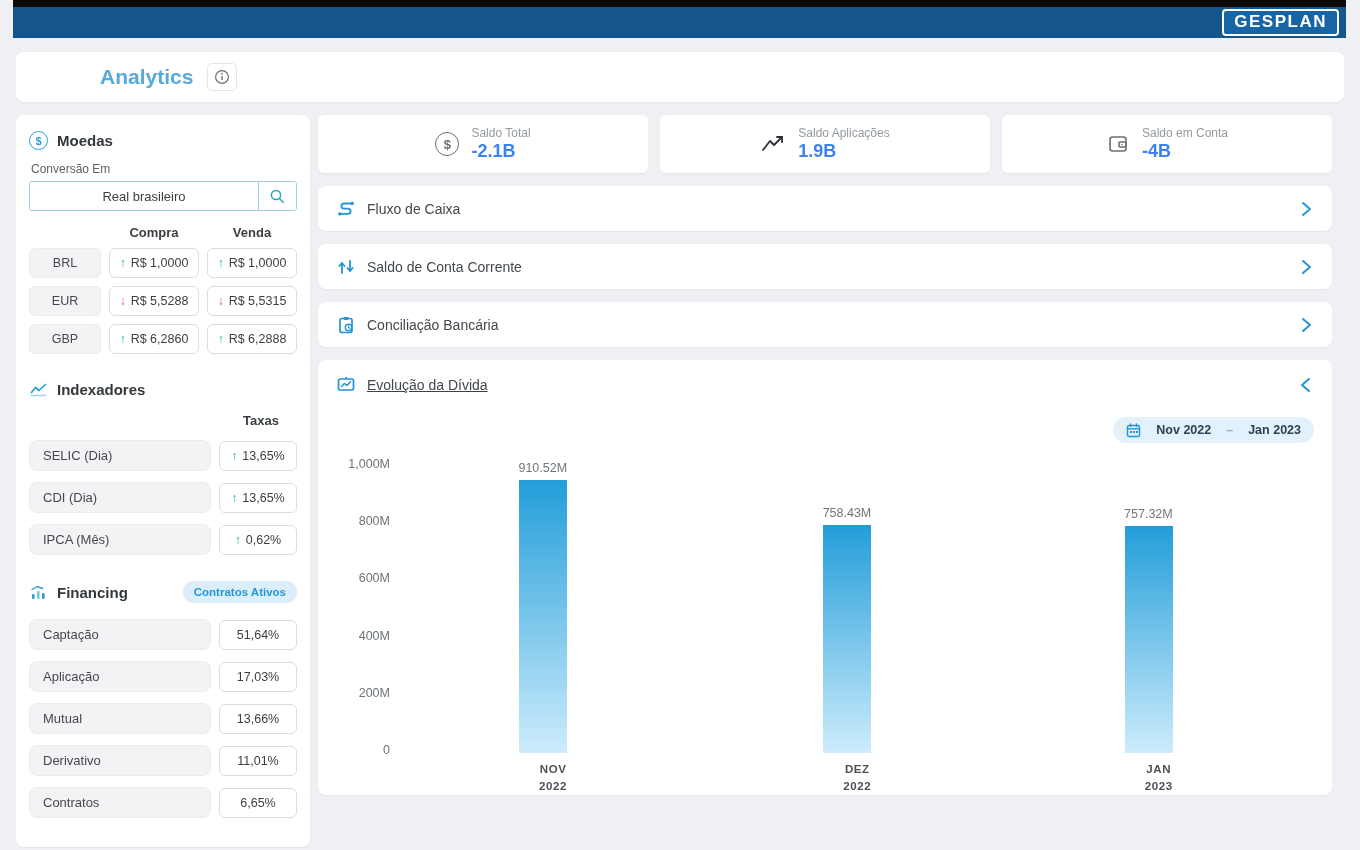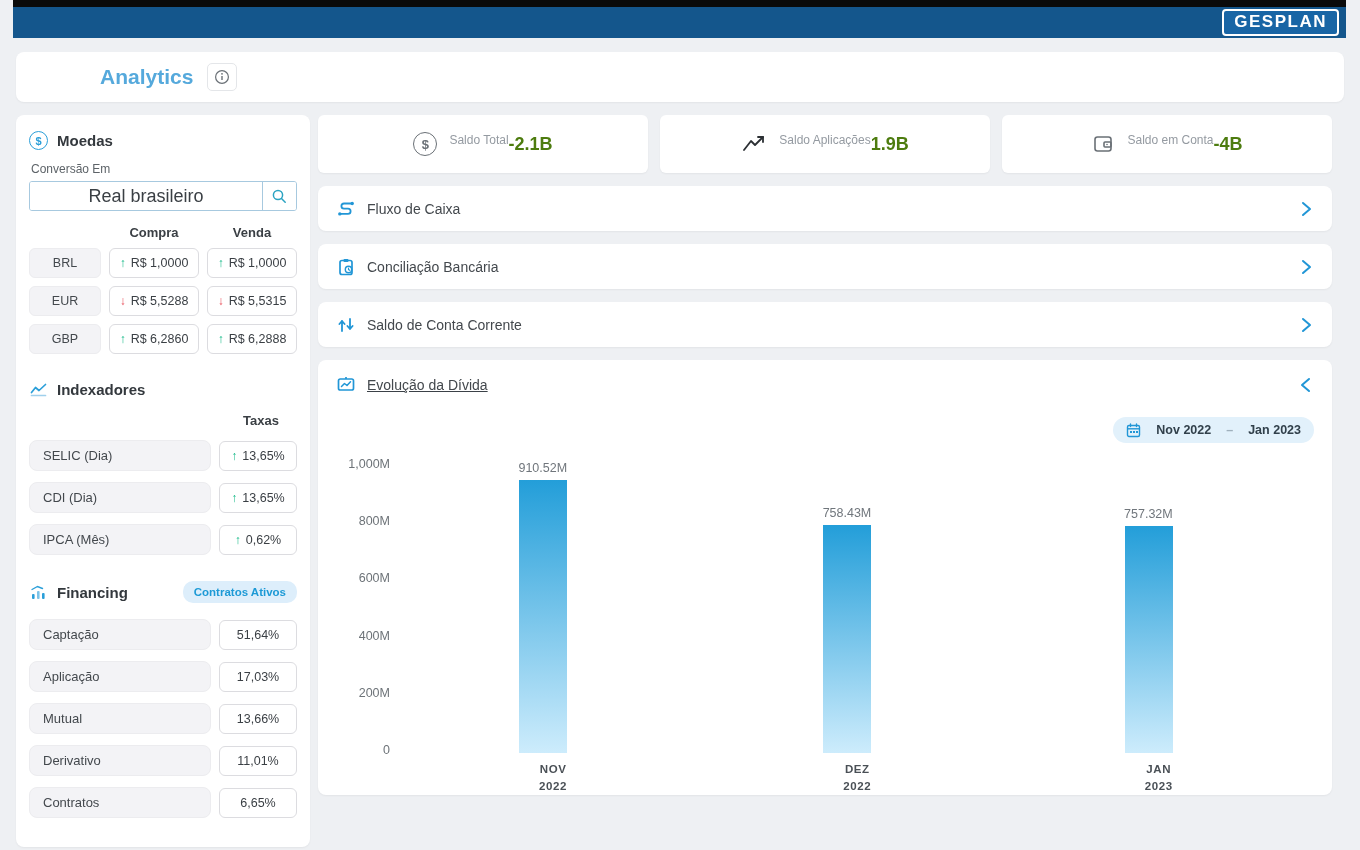--- a/index.html
+++ b/index.html
@@ -28,21 +28,21 @@
 
   
   .sidebar { width:294px; min-height:723px; padding:16px 13px 18px 13px; }
   .sec-head { display:flex; align-items:center; gap:9px; }
   .sec-title { font-size:15px; font-weight:700; color:#33383d; }
   .dollar-circle { width:19px; height:19px; border:1.6px solid #2b9fd9; border-radius:50%;
                    color:#2b9fd9; font-size:11px; font-weight:700; display:flex;
                    align-items:center; justify-content:center; }
   .conv-label { font-size:12px; color:#5d6焦368; color:#5d6368; margin:12px 0 5px 2px; }
   .search-wrap { display:flex; border:1px solid #a7c9df; border-radius:3px; height:30px; overflow:hidden; }
-  .search-input { flex:1; border:none; outline:none; text-align:center; font-size:18px; color:#3a3f44;
+  .search-input { flex:1; border:none; outline:none; text-align:center; font-size:13px; color:#3a3f44;
                   font-family:"Liberation Sans", sans-serif; background:#fff; }
   .search-btn { width:38px; border:none; border-left:1px solid #a7c9df; background:#fff;
                 display:flex; align-items:center; justify-content:center; cursor:pointer; }
 
   .cur-grid { display:grid; grid-template-columns:72px 1fr 1fr; gap:8px; align-items:center; margin-top:14px; }
   .cur-grid .hdr { font-size:13px; font-weight:700; color:#3a3f44; text-align:center; }
   .name-pill { background:#f3f3f6; border:1px solid #ececef; border-radius:6px; height:30px;
                display:flex; align-items:center; justify-content:center; font-size:12.5px; color:#43484d; }
   .val-pill { background:#fff; border:1px solid #dcdce0; border-radius:6px; height:30px;
               display:flex; align-items:center; justify-content:center; gap:5px;
@@ -58,23 +58,23 @@
 
   .fin-head { display:flex; align-items:center; justify-content:space-between; margin-bottom:16px; }
   .fin-badge { background:#ddeefb; color:#1d9ad6; font-size:11.5px; font-weight:700;
                border:none; border-radius:10px; padding:5px 11px; cursor:pointer; }
 
   
   .main-col { flex:1; }
   .stats-row { display:flex; gap:12px; }
   .stat-card { flex:1; height:58px; display:flex; align-items:center; justify-content:center; gap:12px;
                border-radius:6px; }
-  .stat-text { display:flex; flex-direction:row; }
+  .stat-text { display:flex; flex-direction:column; }
   .stat-label { font-size:12px; color:#949aa1; }
-  .stat-value { font-size:18px; font-weight:700; color:#4d7c0f; margin-top:1px; }
+  .stat-value { font-size:18px; font-weight:700; color:#3b82f6; margin-top:1px; }
   .stat-dollar { width:24px; height:24px; border:1.6px solid #6a7076; border-radius:50%;
                  color:#6a7076; font-size:13px; font-weight:700; display:flex;
                  align-items:center; justify-content:center; }
 
   
   .acc-row { margin-top:13px; height:45px; display:flex; align-items:center; padding:0 18px;
              cursor:pointer; }
   .acc-label { font-size:14px; color:#43484d; margin-left:11px; flex:1; }
 
   
@@ -300,42 +300,42 @@
       <span>
         <svg width="16" height="18" viewBox="0 0 16 18">
             <polyline points="5,3 12,9 5,15" fill="none" stroke="#2196d6" stroke-width="2" stroke-linecap="round" stroke-linejoin="round"></polyline>
           </svg>
       </span>
     </div>
 
     <div class="acc-row card">
       <span>
         <svg width="20" height="20" viewBox="0 0 20 20">
+            <path d="M6,16 V6 M6,6 l-2.6,3 M6,6 l2.6,3" fill="none" stroke="#2196d6" stroke-width="1.8" stroke-linecap="round" stroke-linejoin="round"></path>
+            <path d="M14,4 V14 M14,14 l-2.6,-3 M14,14 l2.6,-3" fill="none" stroke="#2196d6" stroke-width="1.8" stroke-linecap="round" stroke-linejoin="round"></path>
+          </svg>
+      </span>
+      <span class="acc-label">Saldo de Conta Corrente</span>
+      <span>
+        <svg width="16" height="18" viewBox="0 0 16 18">
+            <polyline points="5,3 12,9 5,15" fill="none" stroke="#2196d6" stroke-width="2" stroke-linecap="round" stroke-linejoin="round"></polyline>
+          </svg>
+      </span>
+    </div>
+
+    <div class="acc-row card">
+      <span>
+        <svg width="20" height="20" viewBox="0 0 20 20">
             <rect x="4" y="3.5" width="12" height="14" rx="2" fill="none" stroke="#2196d6" stroke-width="1.7"></rect>
             <rect x="7.5" y="2" width="5" height="3" rx="1" fill="#2196d6"></rect>
             <circle cx="12.5" cy="12.5" r="3.2" fill="#fff" stroke="#2196d6" stroke-width="1.4"></circle>
             <polyline points="12.5,11 12.5,12.6 13.8,13.3" fill="none" stroke="#2196d6" stroke-width="1.1" stroke-linecap="round"></polyline>
           </svg>
       </span>
       <span class="acc-label">Conciliação Bancária</span>
-      <span>
-        <svg width="16" height="18" viewBox="0 0 16 18">
-            <polyline points="5,3 12,9 5,15" fill="none" stroke="#2196d6" stroke-width="2" stroke-linecap="round" stroke-linejoin="round"></polyline>
-          </svg>
-      </span>
-    </div>
-
-    <div class="acc-row card">
-      <span>
-        <svg width="20" height="20" viewBox="0 0 20 20">
-            <path d="M6,16 V6 M6,6 l-2.6,3 M6,6 l2.6,3" fill="none" stroke="#2196d6" stroke-width="1.8" stroke-linecap="round" stroke-linejoin="round"></path>
-            <path d="M14,4 V14 M14,14 l-2.6,-3 M14,14 l2.6,-3" fill="none" stroke="#2196d6" stroke-width="1.8" stroke-linecap="round" stroke-linejoin="round"></path>
-          </svg>
-      </span>
-      <span class="acc-label">Saldo de Conta Corrente</span>
       <span>
         <svg width="16" height="18" viewBox="0 0 16 18">
             <polyline points="5,3 12,9 5,15" fill="none" stroke="#2196d6" stroke-width="2" stroke-linecap="round" stroke-linejoin="round"></polyline>
           </svg>
       </span>
     </div>
 
     <div class="chart-card card">
       <div class="chart-head">
         <span>

